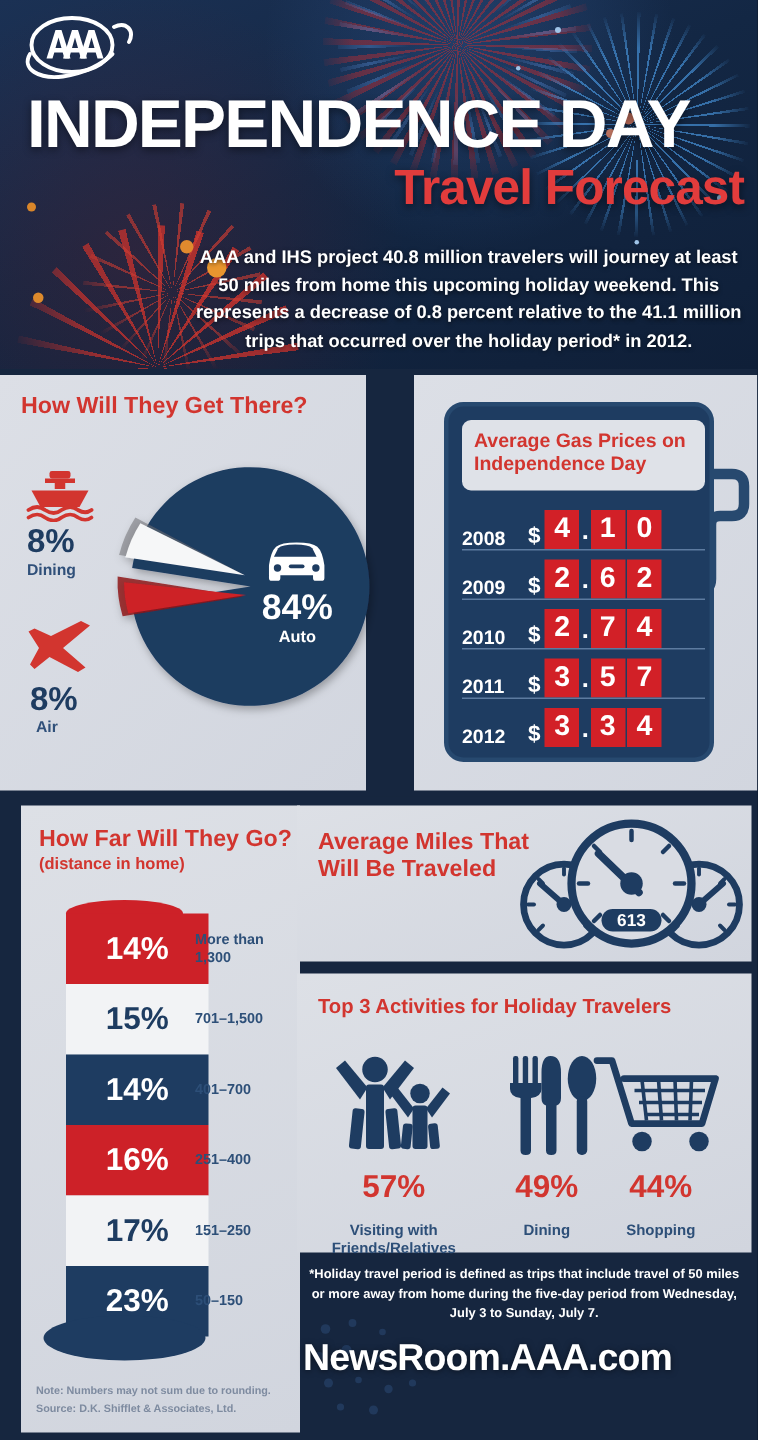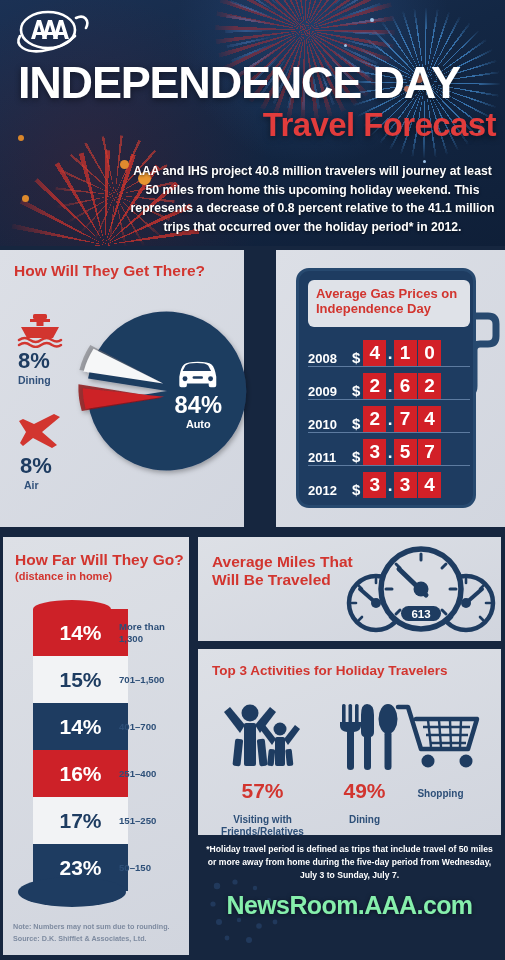--- a/index.html
+++ b/index.html
@@ -101,21 +101,21 @@
   .gas-row{position:absolute;left:9px;width:162px;height:33px;display:flex;align-items:flex-end;}
   .gas-row + .gas-row{border-top:1px solid #5d7ba0;}
   .gyear{color:#fff;font-size:13px;font-weight:bold;width:44px;}
   .gdollar{color:#fff;font-size:15px;font-weight:bold;margin-right:3px;}
   .gdig{background:#d22027;color:#fff;font-size:19px;font-weight:bold;
     width:23px;height:26px;display:flex;align-items:center;justify-content:center;margin-right:1.5px;}
   .gdot{color:#fff;font-size:17px;font-weight:bold;margin:0 1px 0 0;align-self:flex-end;padding-bottom:2px;}
 
   
   .band3{position:absolute;top:531px;left:0;width:505px;height:429px;background:#16263f;}
-  .panel-bl{position:absolute;left:3px;top:6px;width:186px;height:418px;
+  .panel-bl{position:absolute;left:14px;top:6px;width:186px;height:418px;
     background:linear-gradient(160deg,#dde0e6 0%,#d1d5de 100%);}
   .panel-tr{position:absolute;left:198px;top:6px;width:303px;height:104px;
     background:linear-gradient(160deg,#dde0e6 0%,#d1d5de 100%);}
   .panel-br{position:absolute;left:198px;top:118px;width:303px;height:186px;
     background:linear-gradient(160deg,#dde0e6 0%,#d1d5de 100%);}
 
   .sub-red{color:#d2352f;font-weight:bold;font-size:11px;}
 
   .stack{position:absolute;left:30px;top:72px;width:95px;}
   .seg{position:relative;height:47px;display:flex;align-items:center;justify-content:center;
@@ -132,22 +132,22 @@
 
   .note{position:absolute;left:10px;bottom:10px;width:172px;color:#7e8ba0;
     font-size:7.2px;line-height:1.65;font-weight:bold;}
 
   .act{position:absolute;top:52px;width:101px;text-align:center;}
   .act-pct{font-size:21px;font-weight:bold;color:#d2352f;line-height:1;margin-top:5px;}
   .act-lbl{font-size:10px;font-weight:bold;color:#2d4f78;line-height:1.22;margin-top:13px;}
 
   .foot-note{position:absolute;left:202px;top:312px;width:295px;text-align:center;
     color:#ffffff;font-size:8.6px;line-height:1.5;font-weight:bold;}
-  .url{position:absolute;left:202px;top:360px;width:295px;text-align:center;
-    color:#86efac;font-size:25px;font-weight:bold;letter-spacing:-.6px;
+  .url{position:absolute;left:202px;top:360px;width:295px;text-align:left;
+    color:#ffffff;font-size:25px;font-weight:bold;letter-spacing:-.6px;
     text-shadow:0 1px 4px rgba(0,0,0,.5);}
   .dotfield{position:absolute;left:205px;top:345px;width:120px;height:70px;opacity:.55;}
 </style>
 </head>
 <body>
 
 <div id="page">
 
   <div class="header">
     <div class="fw fw-center"></div>
@@ -419,20 +419,21 @@
             <line x1="36" y1="34" x2="78" y2="34"></line>
             <line x1="40" y1="42" x2="76" y2="42"></line>
             <line x1="38" y1="19" x2="41" y2="46"></line>
             <line x1="49" y1="19" x2="51" y2="46"></line>
             <line x1="60" y1="19" x2="61" y2="46"></line>
             <line x1="71" y1="19" x2="70" y2="46"></line>
           </g>
           <circle cx="38" cy="60" r="6.5" fill="#1e3c61"></circle>
           <circle cx="76" cy="60" r="6.5" fill="#1e3c61"></circle>
         </svg>
+        <div class="act-pct">44%</div>
         <div class="act-lbl">Shopping</div>
       </div>
     </div>
 
     <svg class="dotfield" viewBox="0 0 120 70">
       <g fill="#2b4a74">
         <circle cx="12" cy="10" r="3.2"></circle>
           <circle cx="30" cy="6" r="2.6"></circle>
           <circle cx="50" cy="12" r="2.2"></circle>
         <circle cx="8" cy="28" r="2.6"></circle>

